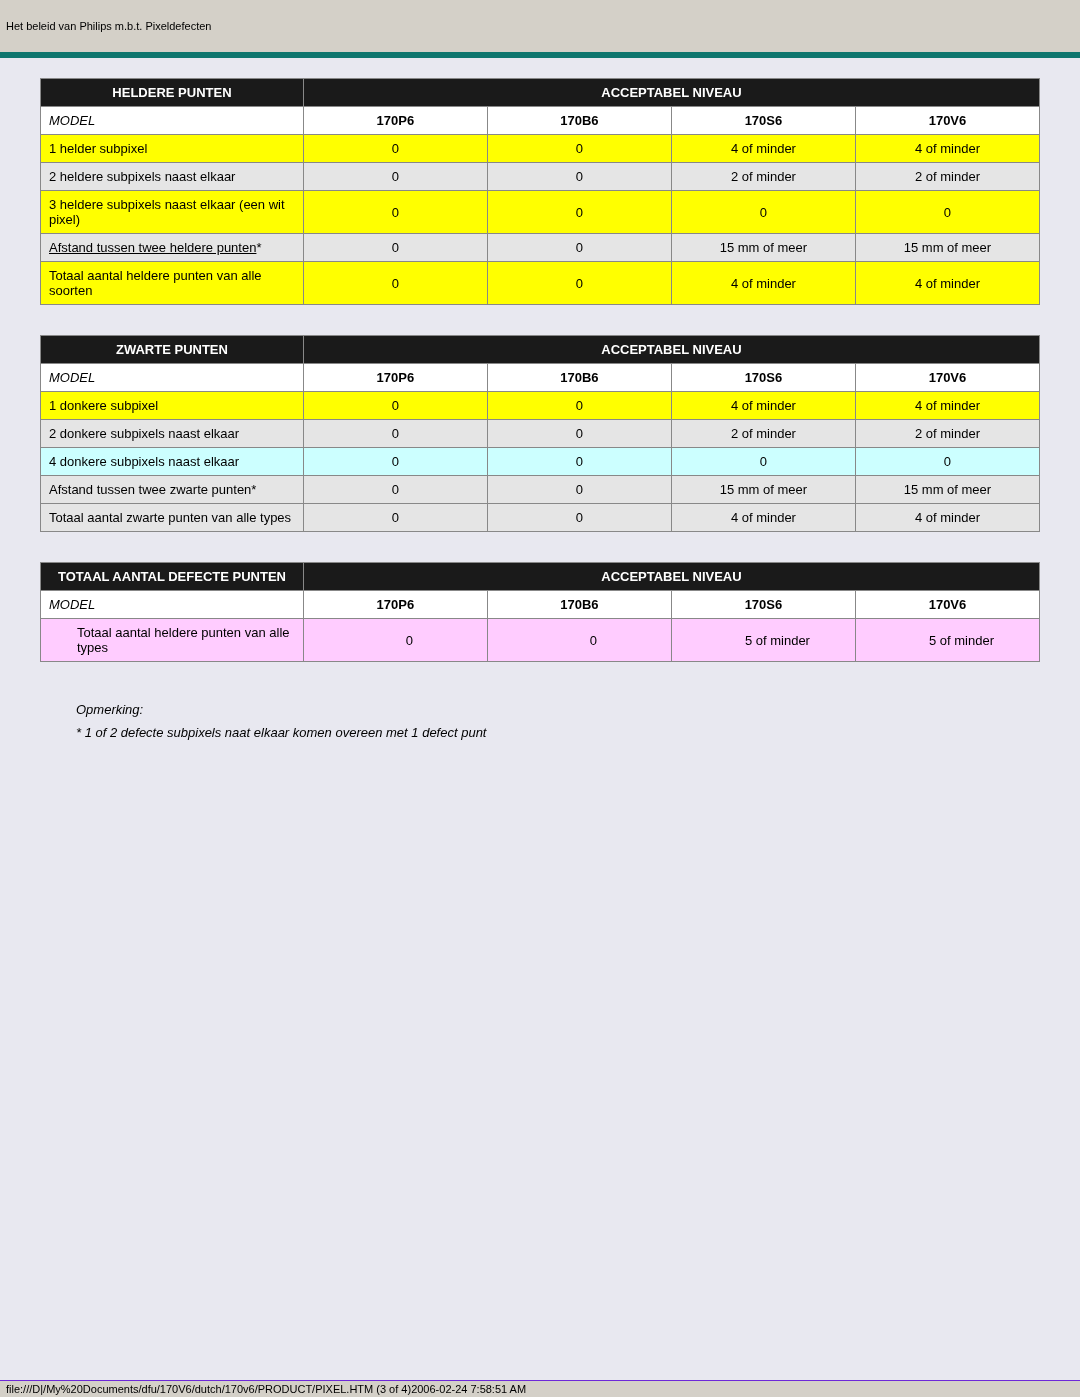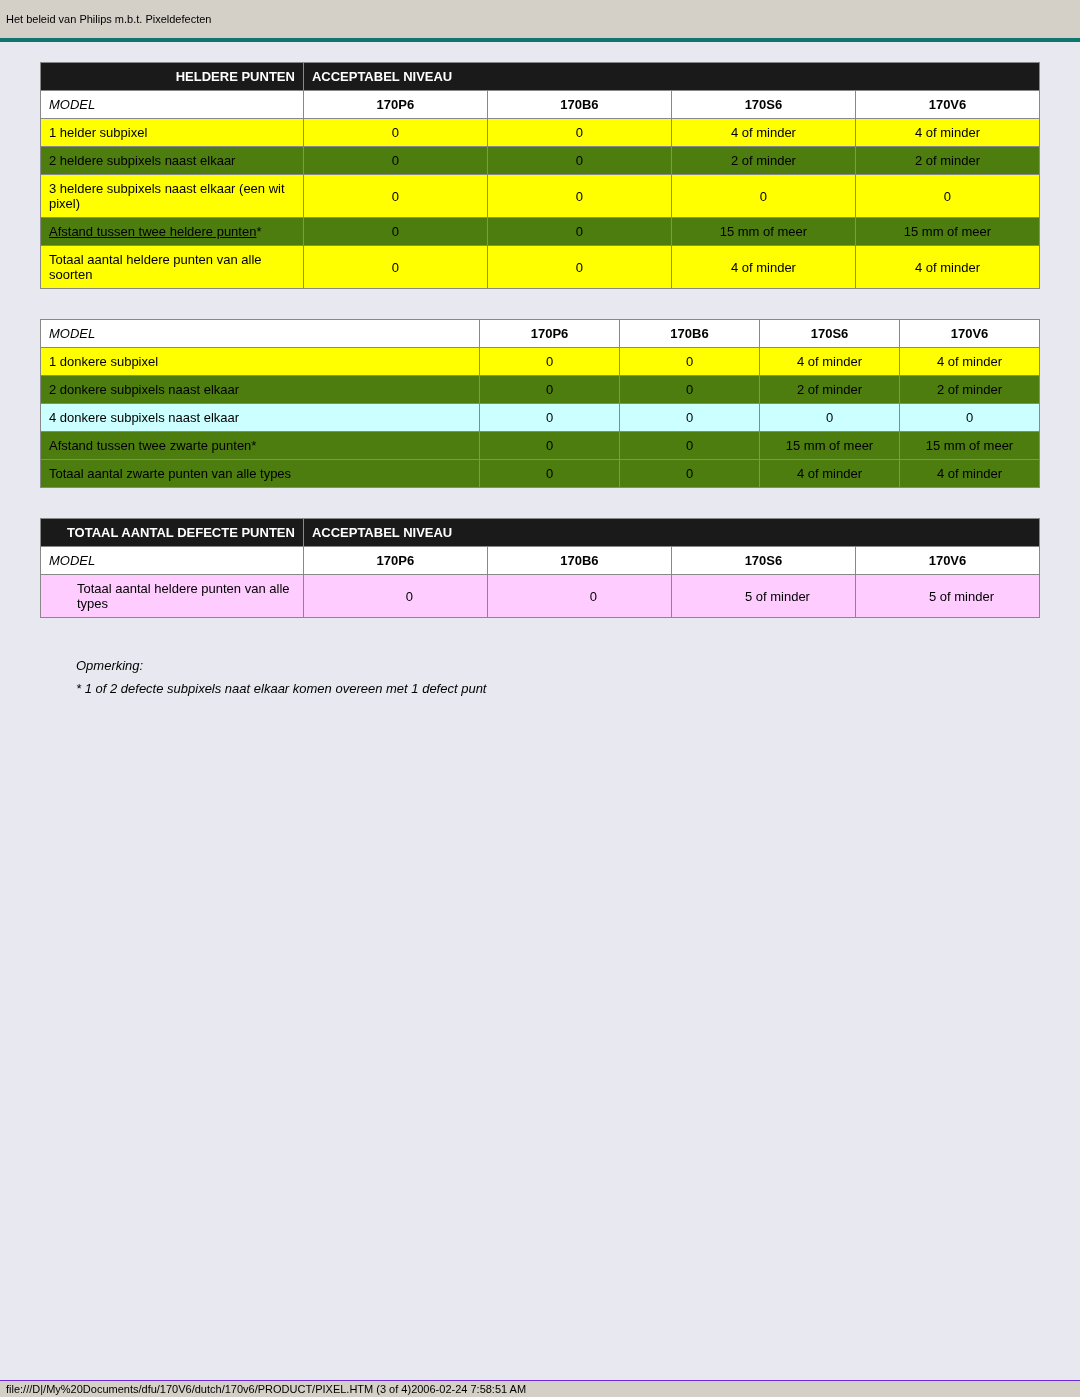--- a/index.html
+++ b/index.html
@@ -6,24 +6,24 @@
     body {
       font-family: Arial, sans-serif;
       font-size: 13px;
       background: #c8c8d8;
       min-height: 1397px;
       display: flex;
       flex-direction: column;
     }
     #title-bar {
       background: #d4d0c8;
-      padding: 13px 6px;
+      padding: 20px 6px;
       font-size: 11px;
       color: #000;
-      border-bottom: 4px solid #0f766e;
+      border-bottom: 6px solid #0f766e;
     }
     #main-content {
       background: #e8e8f0;
       flex: 1;
       padding: 20px 40px;
       display: flex;
       flex-direction: column;
       gap: 30px;
     }
     table {
@@ -34,24 +34,24 @@
     td, th {
       border: 1px solid #888;
       padding: 6px 8px;
       vertical-align: middle;
     }
     .header-row td {
       background: #1a1a1a;
       color: white;
       font-weight: bold;
       font-size: 13px;
-      text-align: left;
+      text-align: center;
     }
     .header-row td:first-child {
-      text-align: right;
+      text-align: center;
     }
     .model-row td {
       font-style: italic;
       font-weight: normal;
       background: white;
     }
     .model-row td:not(:first-child) {
       text-align: center;
       font-style: normal;
       font-weight: bold;
@@ -60,21 +60,21 @@
       background: #ffff00;
     }
     .cyan-row td {
       background: #ccffff;
     }
     .pink-row td {
       background: #ffccff;
       padding-left: 36px;
     }
     .normal-row td {
-      background: #4d7c0f;
+      background: #e5e5e5;
     }
     .normal-row td:not(:first-child) {
       text-align: center;
     }
     .yellow-row td:not(:first-child) {
       text-align: center;
     }
     .cyan-row td:not(:first-child) {
       text-align: center;
     }
@@ -160,20 +160,24 @@
         <td>0</td>
         <td>0</td>
         <td>4 of minder</td>
         <td>4 of minder</td>
       </tr>
     </tbody>
   </table>
 
   <table>
     <tbody>
+      <tr class="header-row">
+        <td class="col-label">ZWARTE PUNTEN</td>
+        <td colspan="4" class="acceptabel-header">ACCEPTABEL NIVEAU</td>
+      </tr>
       <tr class="model-row">
         <td>MODEL</td>
         <td class="col-data">170P6</td>
         <td class="col-data">170B6</td>
         <td class="col-data">170S6</td>
         <td class="col-data">170V6</td>
       </tr>
       <tr class="yellow-row">
         <td>1 donkere subpixel</td>
         <td>0</td>

